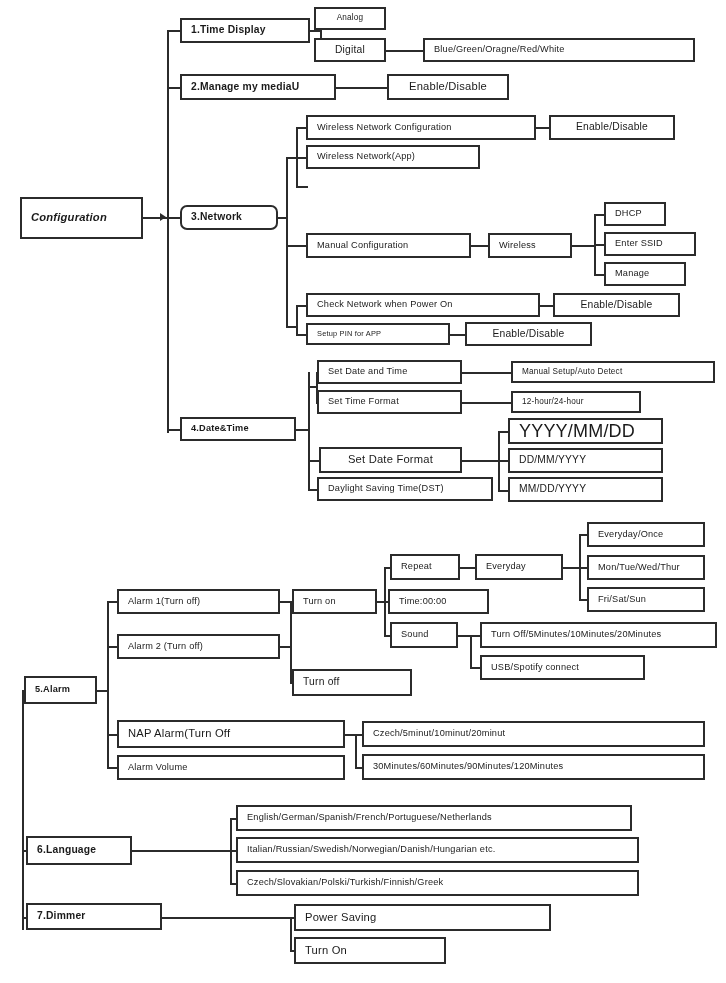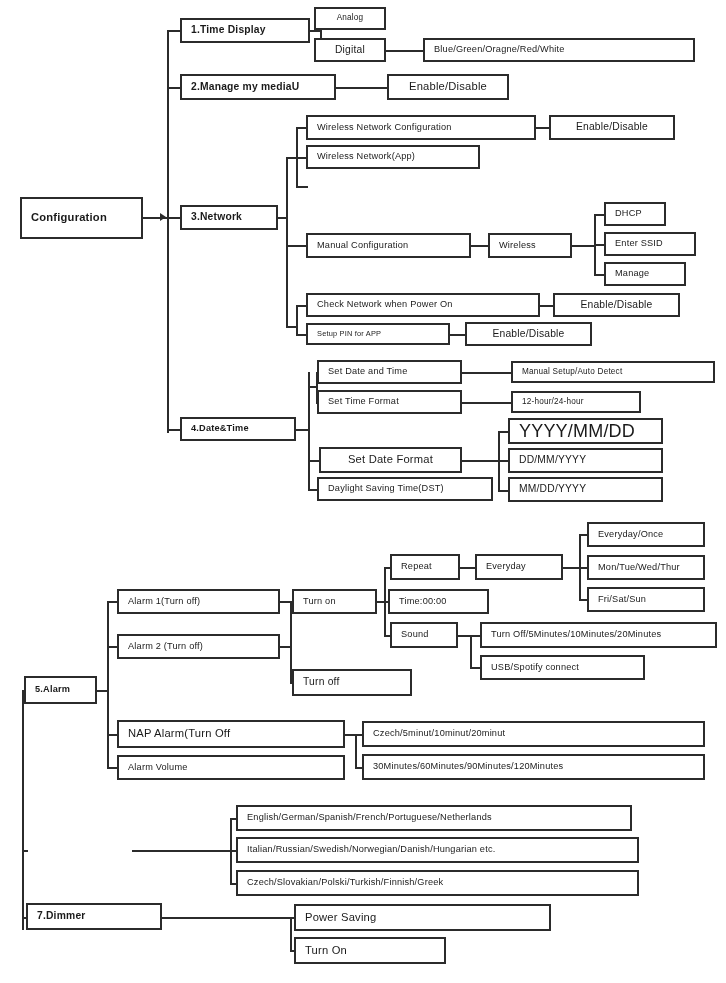--- a/index.html
+++ b/index.html
@@ -63,21 +63,21 @@
     border-bottom: 4px solid transparent;
     border-left: 6px solid #2b2b2b;
     z-index: 2;
   }
 </style>
 </head>
 <body>
 
 <div id="canvas">
 
-  <div class="node root fs-11" style="left:20px; top:197px; width:123px; height:42px;">
+  <div class="node root fs-11" style="left:20px; top:197px; width:123px; height:42px;font-style:italic;">
     <span class="lbl">Configuration</span>
   </div>
 
   <div class="hline" style="left:143px; top:217px; width:26px;"></div>
   <div class="arrow" style="left:160px; top:213px;"></div>
 
   <div class="vline" style="left:167px; top:30px; height:403px;"></div>
 
   <div class="hline" style="left:167px; top:30px; width:13px;"></div>
   <div class="node lvl1 fs-10" style="left:180px; top:18px; width:130px; height:25px;">
@@ -101,21 +101,21 @@
   <div class="hline" style="left:167px; top:87px; width:13px;"></div>
   <div class="node lvl1 fs-10" style="left:180px; top:74px; width:156px; height:26px;">
     <span class="lbl">2.Manage my mediaU</span>
   </div>
   <div class="hline" style="left:336px; top:87px; width:52px;"></div>
   <div class="node center fs-11" style="left:387px; top:74px; width:122px; height:26px;">
     <span class="lbl">Enable/Disable</span>
   </div>
 
   <div class="hline" style="left:167px; top:217px; width:13px;"></div>
-  <div class="node lvl1 fs-10" style="left:180px; top:205px; width:98px; height:25px;">
+  <div class="node lvl1 fs-10" style="left:180px; top:205px; width:98px; height:25px;border-radius:7px;">
     <span class="lbl">3.Network</span>
   </div>
   <div class="hline" style="left:278px; top:217px; width:10px;"></div>
 
   <div class="vline" style="left:286px; top:157px; height:169px;"></div>
 
   <div class="hline" style="left:286px; top:157px; width:12px;"></div>
   <div class="vline" style="left:296px; top:127px; height:60px;"></div>
   <div class="hline" style="left:296px; top:127px; width:12px;"></div>
   <div class="node fs-9" style="left:306px; top:115px; width:230px; height:25px;">
@@ -311,20 +311,23 @@
   <div class="hline" style="left:107px; top:767px; width:12px;"></div>
   <div class="node fs-9" style="left:117px; top:755px; width:228px; height:25px;">
     <span class="lbl">Alarm Volume</span>
   </div>
   <div class="hline" style="left:355px; top:767px; width:10px;"></div>
   <div class="node fs-9" style="left:362px; top:754px; width:343px; height:26px;">
     <span class="lbl">30Minutes/60Minutes/90Minutes/120Minutes</span>
   </div>
 
   <div class="hline" style="left:22px; top:850px; width:6px;"></div>
+  <div class="node lvl1 fs-10" style="left:26px; top:836px; width:106px; height:29px;">
+    <span class="lbl">6.Language</span>
+  </div>
   <div class="hline" style="left:132px; top:850px; width:100px;"></div>
   <div class="vline" style="left:230px; top:818px; height:66px;"></div>
   <div class="hline" style="left:230px; top:818px; width:12px;"></div>
   <div class="node fs-9" style="left:236px; top:805px; width:396px; height:26px;">
     <span class="lbl">English/German/Spanish/French/Portuguese/Netherlands</span>
   </div>
   <div class="hline" style="left:230px; top:850px; width:12px;"></div>
   <div class="node fs-9" style="left:236px; top:837px; width:403px; height:26px;">
     <span class="lbl">Italian/Russian/Swedish/Norwegian/Danish/Hungarian etc.</span>
   </div>

